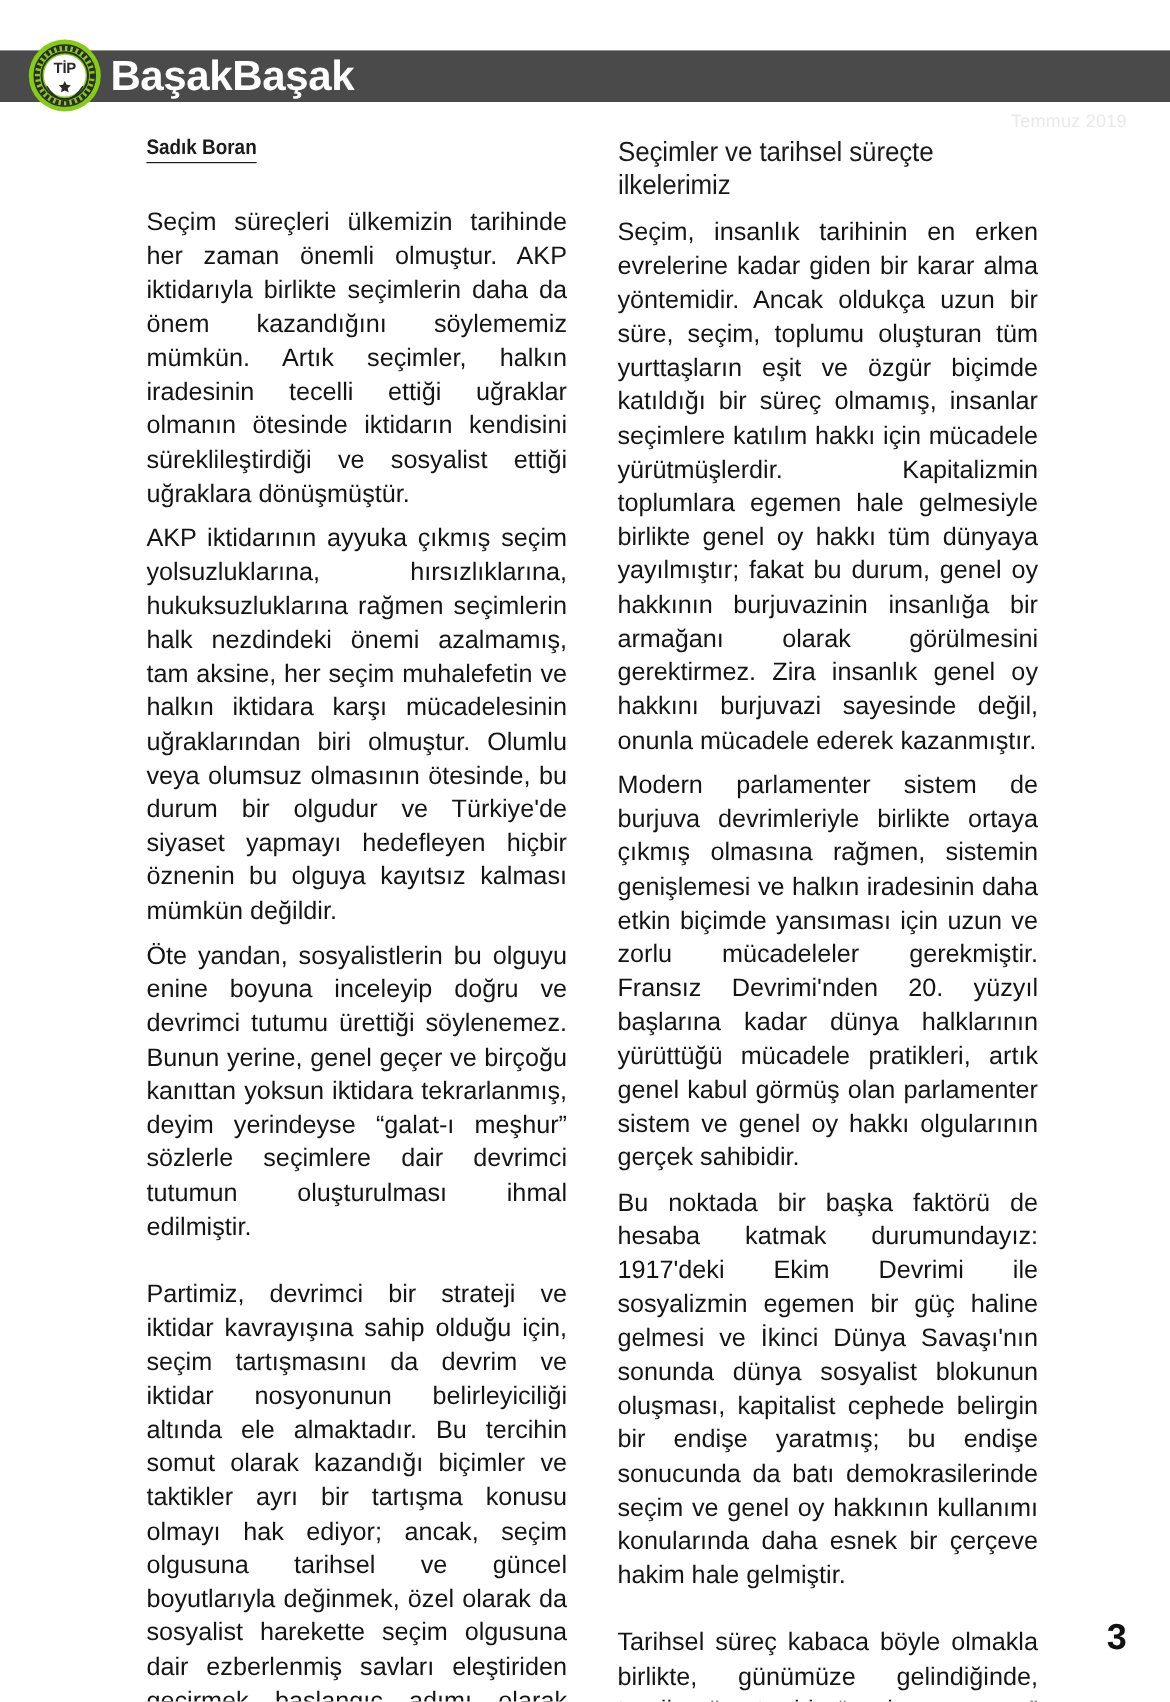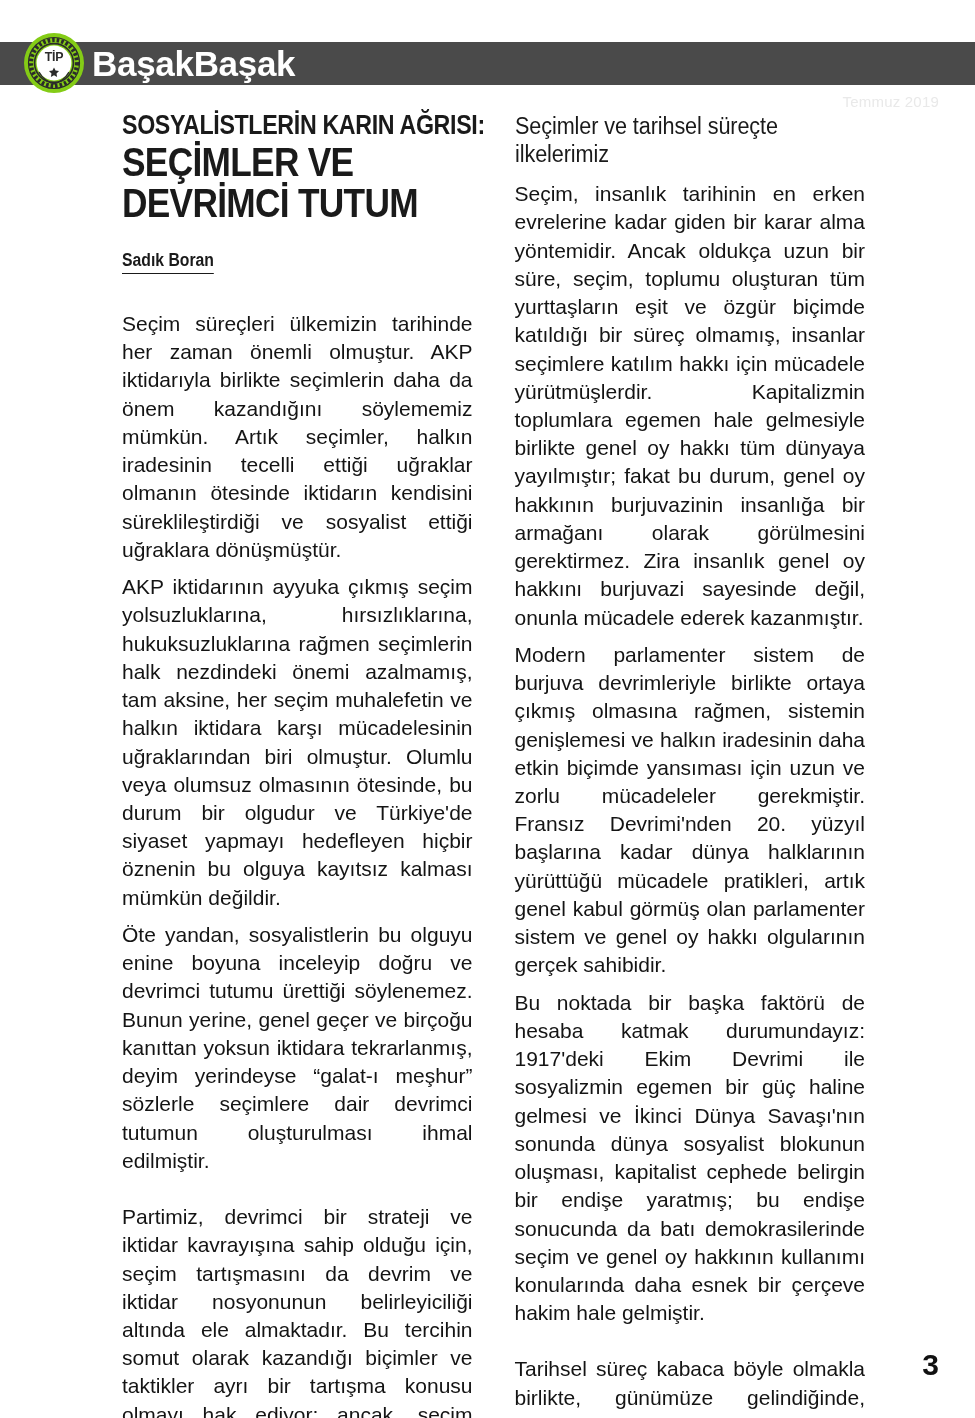--- a/index.html
+++ b/index.html
@@ -196,24 +196,20 @@
     </div>
 
     <div id="issue-date">Temmuz 2019</div>
   </div>
 </div>
 
 <div id="page-body">
 
   <div class="column">
 
-    <h1 id="article-title">
-      <span id="title-kicker">SOSYALİSTLERİN KARIN AĞRISI:</span>
-      <span id="title-main">SEÇİMLER VE DEVRİMCİ TUTUM</span>
-    </h1>
 
     <div id="byline-wrap">
       <span id="byline">Sadık Boran</span>
     </div>
 
     <div class="body-text" id="left-body">
       <p>Seçim süreçleri ülkemizin tarihinde her zaman önemli olmuştur. AKP iktidarıyla birlikte seçimlerin daha da önem kazandığını söylememiz mümkün. Artık seçimler, halkın iradesinin tecelli ettiği uğraklar olmanın ötesinde iktidarın kendisini süreklileştirdiği ve sosyalist ettiği uğraklara dönüşmüştür.</p>
       <p>AKP iktidarının ayyuka çıkmış seçim yolsuzluklarına, hırsızlıklarına, hukuksuzluklarına rağmen seçimlerin halk nezdindeki önemi azalmamış, tam aksine, her seçim muhalefetin ve halkın iktidara karşı mücadelesinin uğraklarından biri olmuştur. Olumlu veya olumsuz olmasının ötesinde, bu durum bir olgudur ve Türkiye'de siyaset yapmayı hedefleyen hiçbir öznenin bu olguya kayıtsız kalması mümkün değildir.</p>
       <p>Öte yandan, sosyalistlerin bu olguyu enine boyuna inceleyip doğru ve devrimci tutumu ürettiği söylenemez. Bunun yerine, genel geçer ve birçoğu kanıttan yoksun iktidara tekrarlanmış, deyim yerindeyse “galat-ı meşhur” sözlerle seçimlere dair devrimci tutumun oluşturulması ihmal edilmiştir.</p>
       <p>Partimiz, devrimci bir strateji ve iktidar kavrayışına sahip olduğu için, seçim tartışmasını da devrim ve iktidar nosyonunun belirleyiciliği altında ele almaktadır. Bu tercihin somut olarak kazandığı biçimler ve taktikler ayrı bir tartışma konusu olmayı hak ediyor; ancak, seçim olgusuna tarihsel ve güncel boyutlarıyla değinmek, özel olarak da sosyalist harekette seçim olgusuna dair ezberlenmiş savları eleştiriden geçirmek başlangıç adımı olarak görülmeli.</p>

